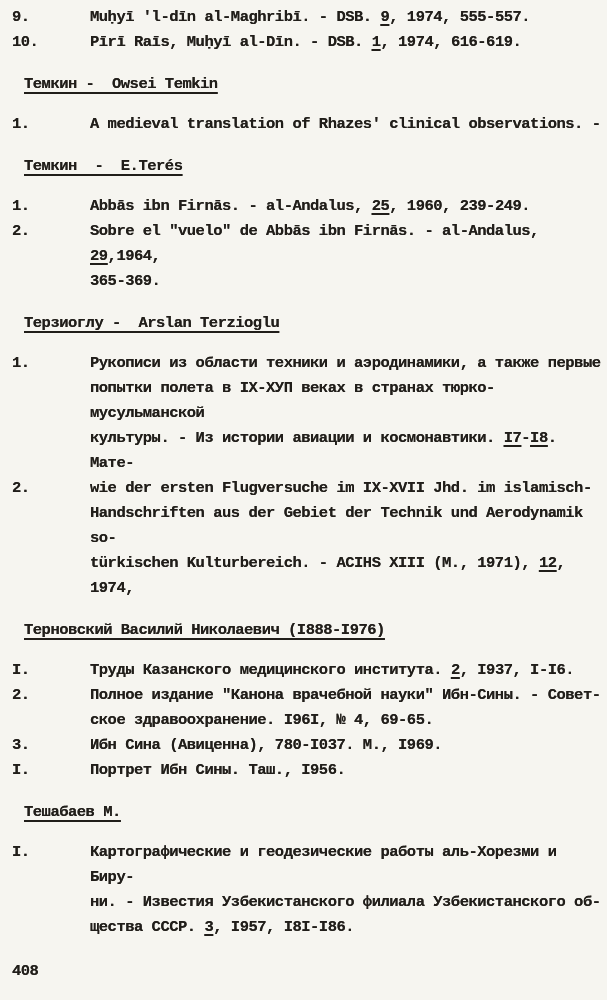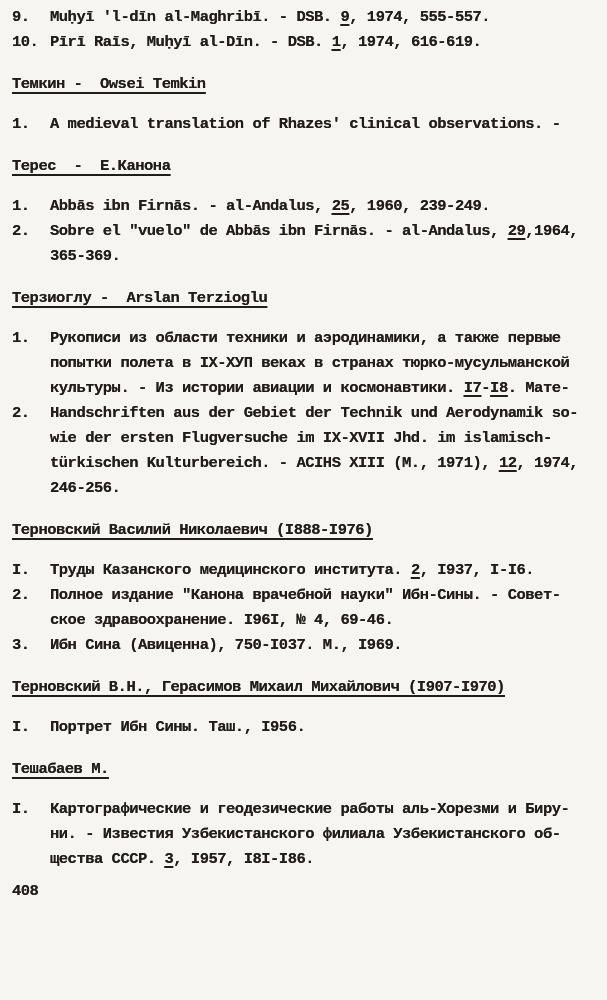--- a/index.html
+++ b/index.html
@@ -19,37 +19,37 @@
     padding: 5px 6px 0 12px;
     text-shadow: 0 0 0.5px rgba(30,28,24,0.8);
   }
   .line, .heading, .num, .page-number {
     font-size: 15.5px;
     line-height: 25px;
     letter-spacing: -0.5px;
     white-space: pre-wrap;
   }
   .heading {
-    margin: 17px 0 15px 0;
+    margin: 17px 0 15px 12px;
     display: inline-block;
     text-decoration: underline;
     text-decoration-thickness: 1.5px;
     text-underline-offset: 4px;
   }
   .heading-wrap { line-height: 0; }
   .entries { margin: 0; }
   .entry { display: flex; align-items: flex-start; }
   .num { flex: 0 0 38px; width: 38px; }
-  .lines { flex: 1 1 auto; }
+  .lines { flex: 1 1 auto; margin-left: 40px; }
   u {
     text-decoration: underline;
     text-decoration-thickness: 1.5px;
     text-underline-offset: 3px;
   }
-  .page-number { margin-top: 7px; }
+  .page-number { margin-top: 19px; }
 </style>
 </head>
 <body>
 
 <div class="page" id="doc">
     <div class="entries">
       <div class="entry">
         <div class="num">9.</div>
         <div class="lines">
           <div class="line">Muḥyī 'l-dīn al-Maghribī. - DSB. <u>9</u>, 1974, 555-557.</div>
@@ -64,21 +64,21 @@
     </div>
     <div class="heading-wrap"><div class="heading">Темкин -  Owsei Temkin</div></div>
     <div class="entries">
       <div class="entry">
         <div class="num">1.</div>
         <div class="lines">
           <div class="line">A medieval translation of Rhazes' clinical observations. -</div>
         </div>
       </div>
     </div>
-    <div class="heading-wrap"><div class="heading">Терес  -  E.Канона</div></div>
+    <div class="heading-wrap"><div class="heading">Темкин  -  E.Terés</div></div>
     <div class="entries">
       <div class="entry">
         <div class="num">1.</div>
         <div class="lines">
           <div class="line">Abbās ibn Firnās. - al-Andalus, <u>25</u>, 1960, 239-249.</div>
         </div>
       </div>
       <div class="entry">
         <div class="num">2.</div>
         <div class="lines">
@@ -93,50 +93,48 @@
         <div class="num">1.</div>
         <div class="lines">
           <div class="line">Рукописи из области техники и аэродинамики, а также первые</div>
           <div class="line">попытки полета в IX-ХУП веках в странах тюрко-мусульманской</div>
           <div class="line">культуры. - Из истории авиации и космонавтики. <u>I7</u>-<u>I8</u>. Мате-</div>
         </div>
       </div>
       <div class="entry">
         <div class="num">2.</div>
         <div class="lines">
+          <div class="line">wie der ersten Flugversuche im IX-XVII Jhd. im islamisch-</div>
           <div class="line">Handschriften aus der Gebiet der Technik und Aerodynamik so-</div>
-          <div class="line">wie der ersten Flugversuche im IX-XVII Jhd. im islamisch-</div>
           <div class="line">türkischen Kulturbereich. - ACIHS XIII (M., 1971), <u>12</u>, 1974,</div>
-          <div class="line">246-256.</div>
         </div>
       </div>
     </div>
     <div class="heading-wrap"><div class="heading">Терновский Василий Николаевич (I888-I976)</div></div>
     <div class="entries">
       <div class="entry">
         <div class="num">I.</div>
         <div class="lines">
           <div class="line">Труды Казанского медицинского института. <u>2</u>, I937, I-I6.</div>
         </div>
       </div>
       <div class="entry">
         <div class="num">2.</div>
         <div class="lines">
           <div class="line">Полное издание "Канона врачебной науки" Ибн-Сины. - Совет-</div>
-          <div class="line">ское здравоохранение. I96I, № 4, 69-46.</div>
+          <div class="line">ское здравоохранение. I96I, № 4, 69-65.</div>
         </div>
       </div>
       <div class="entry">
         <div class="num">3.</div>
         <div class="lines">
-          <div class="line">Ибн Сина (Авиценна), 750-I037. М., I969.</div>
+          <div class="line">Ибн Сина (Авиценна), 780-I037. М., I969.</div>
         </div>
       </div>
     </div>
-    <div class="heading-wrap"><div class="heading">Терновский В.Н., Герасимов Михаил Михайлович (I907-I970)</div></div>
     <div class="entries">
       <div class="entry">
         <div class="num">I.</div>
         <div class="lines">
           <div class="line">Портрет Ибн Сины. Таш., I956.</div>
         </div>
       </div>
     </div>
     <div class="heading-wrap"><div class="heading">Тешабаев М.</div></div>
     <div class="entries">

